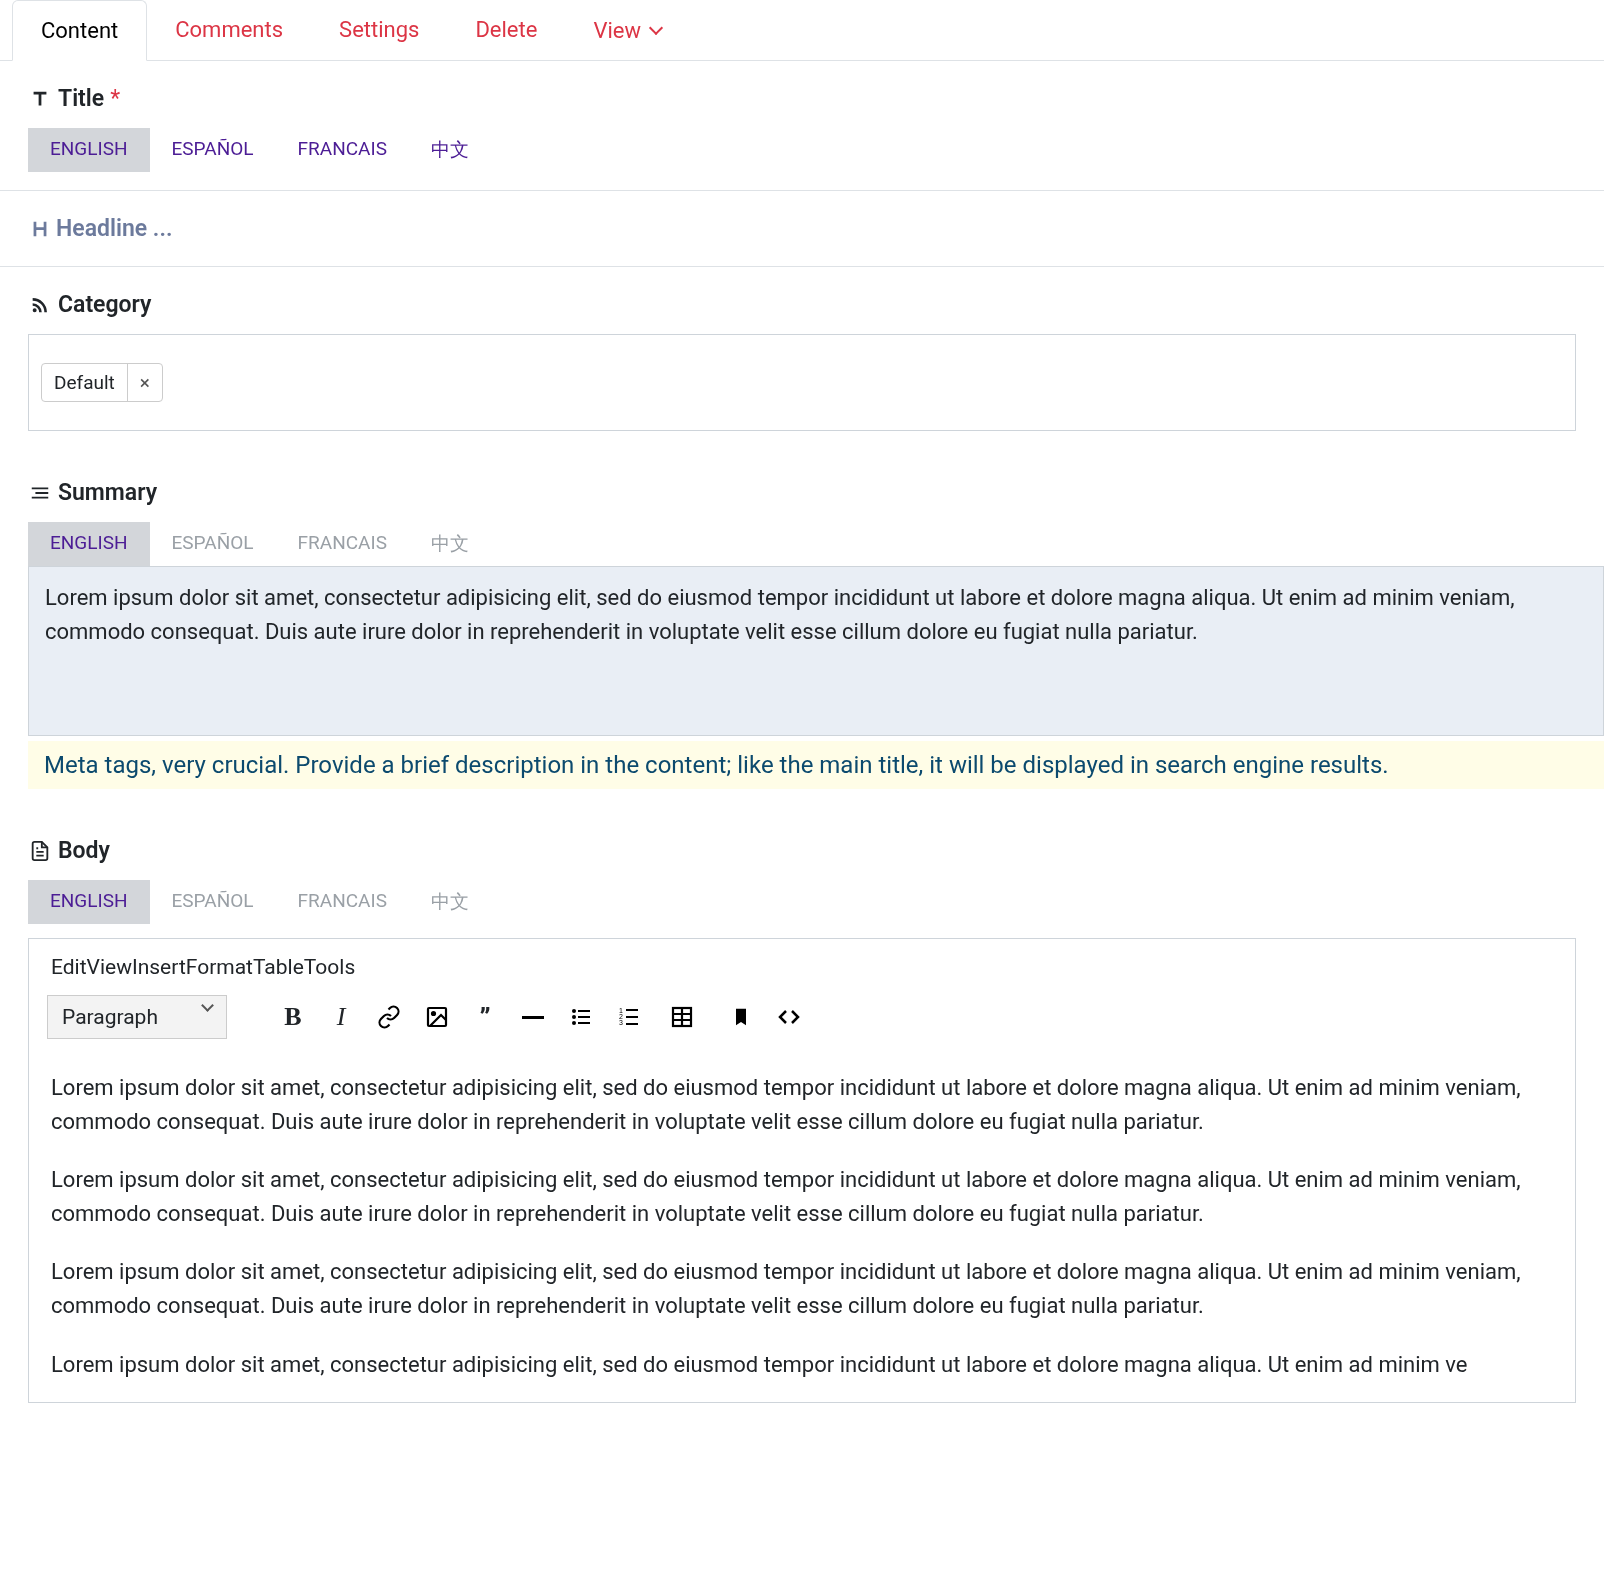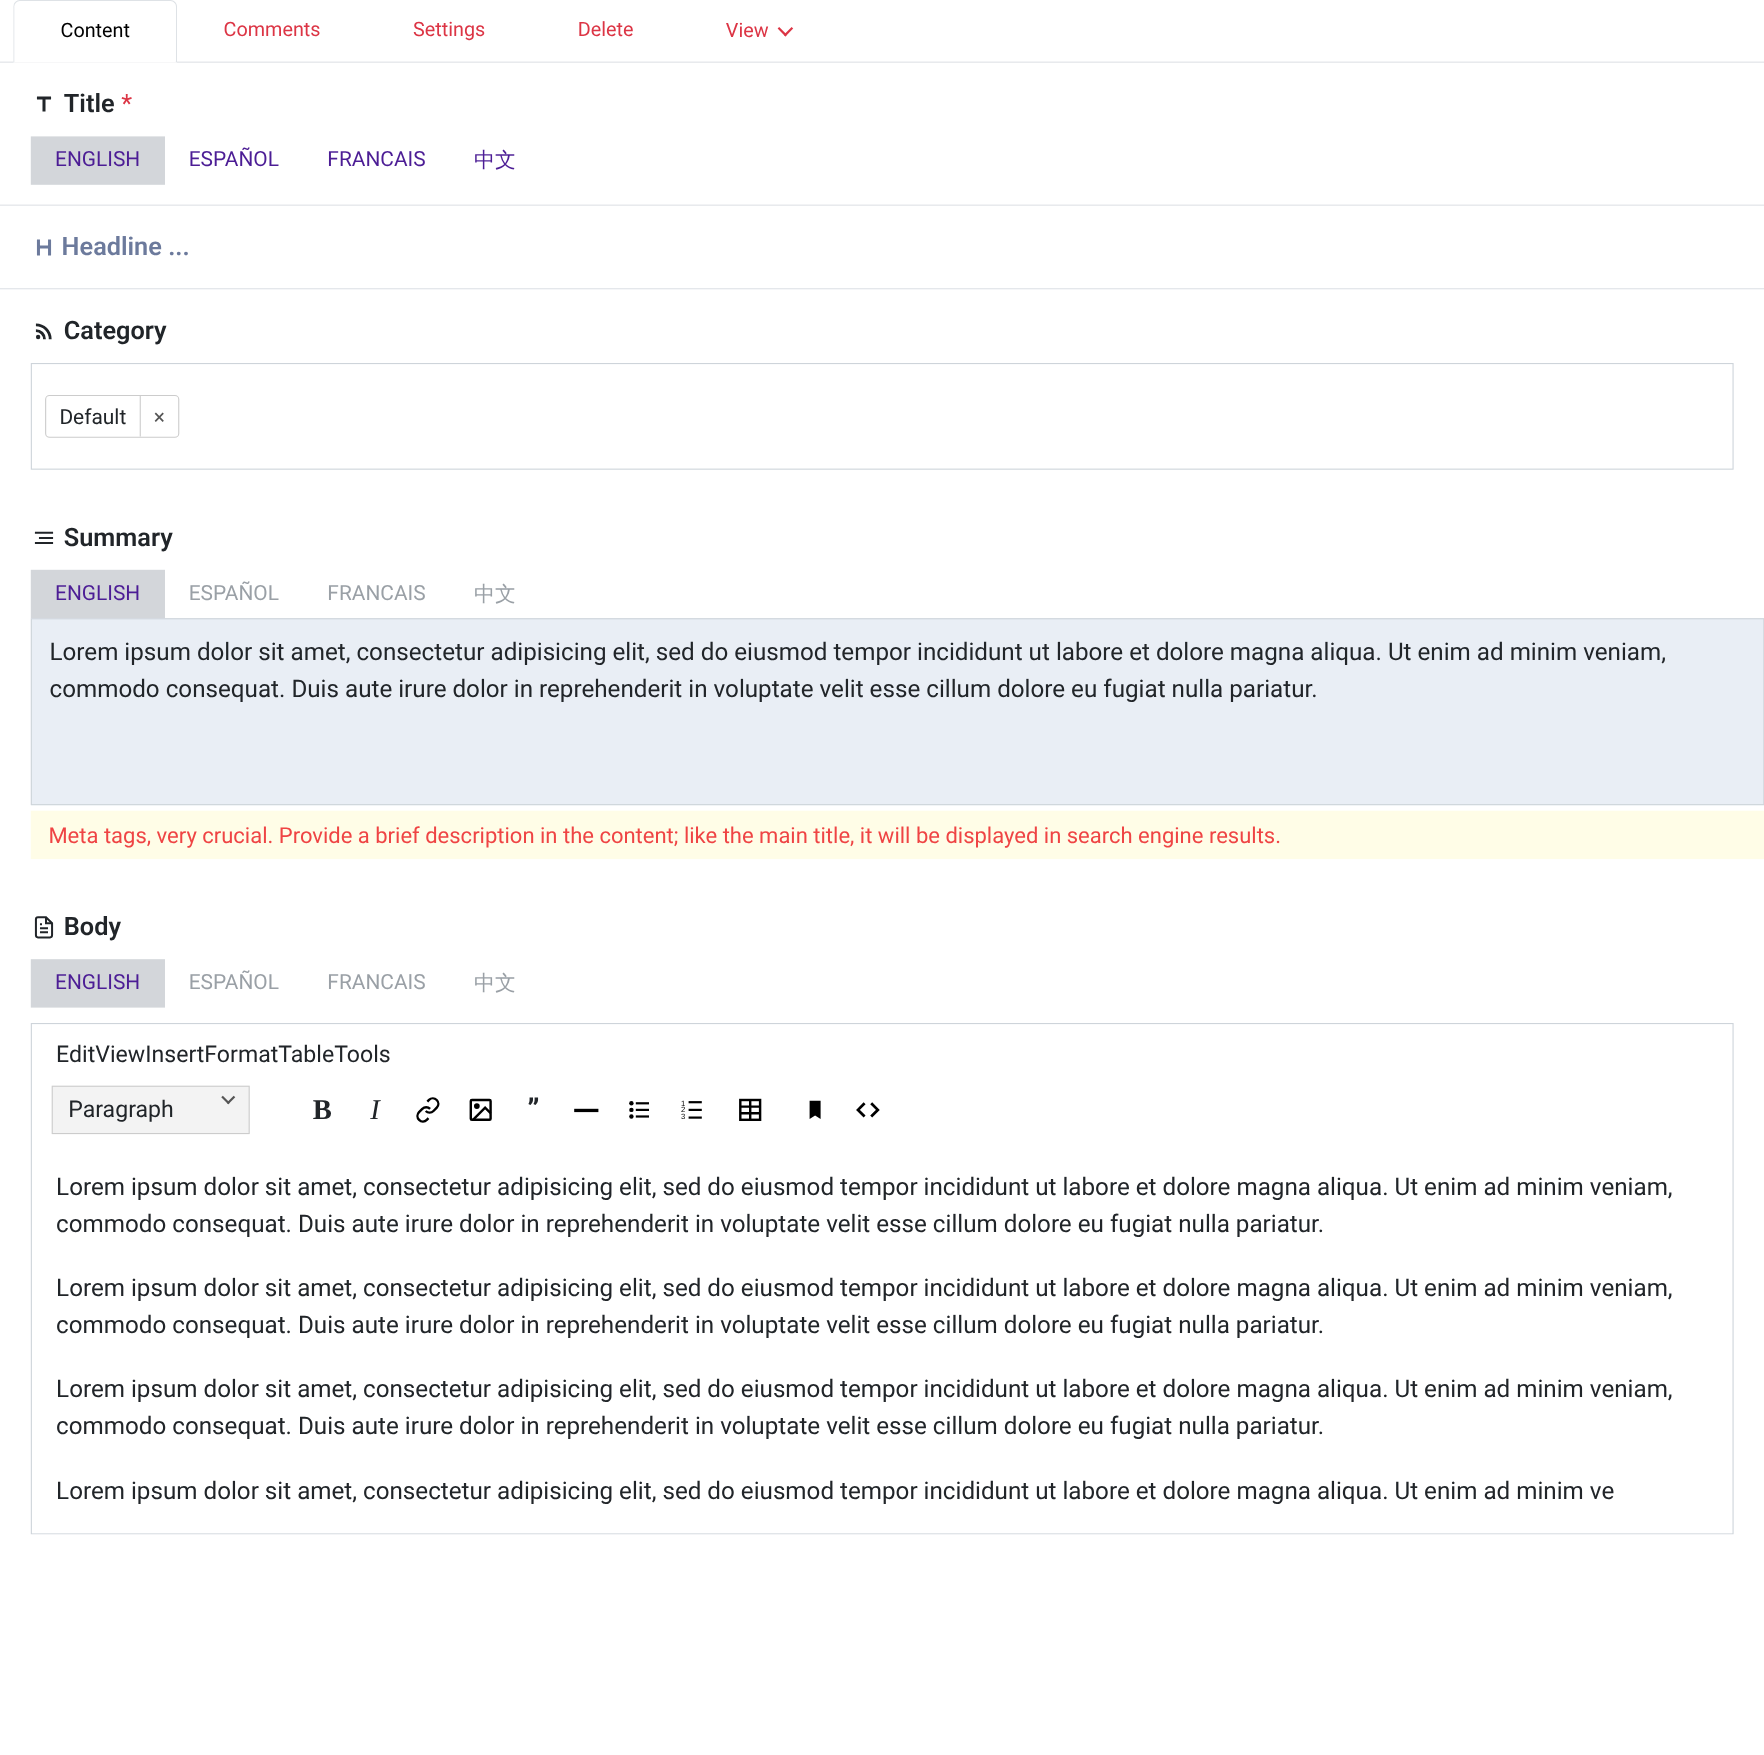--- a/index.html
+++ b/index.html
@@ -1,37 +1,37 @@
 <!DOCTYPE html>
 <html><head>
 <meta charset="utf-8">
 <style>
 * { margin: 0; padding: 0; box-sizing: border-box; }
 body { font-family: -apple-system, BlinkMacSystemFont, "Segoe UI", Roboto, Arial, sans-serif; font-size: 20px; color: #212529; background: #fff; width: 1604px; }
 .tabs { display: flex; border-bottom: 1px solid #dee2e6; padding-left: 12px; }
-.tab { padding: 17px 42px; cursor: pointer; color: #dc3545; font-size: 18px; }
+.tab { padding: 17px 28px; cursor: pointer; color: #dc3545; font-size: 22px; }
 .tab.active { color: #000; border: 1px solid #dee2e6; border-bottom-color: #fff; border-radius: 6px 6px 0 0; margin-bottom: -1px; background: #fff; }
 .tab.view { display: flex; align-items: center; gap: 10px; }
 .chevron { display: inline-block; width: 10px; height: 10px; border-right: 2px solid #dc3545; border-bottom: 2px solid #dc3545; transform: rotate(45deg); margin-top: -5px; }
 .section { padding: 24px 28px 0 28px; }
 .section.with-bottom { border-bottom: 1px solid #dee2e6; padding-bottom: 18px; }
 .section-label { display: flex; align-items: center; gap: 6px; font-size: 23px; font-weight: 600; margin-bottom: 16px; color: #212529; }
 .required { color: #dc3545; font-weight: normal; }
 .icon { width: 24px; height: 24px; flex-shrink: 0; display: inline-flex; align-items: center; justify-content: center; }
 .lang-tabs { display: flex; }
 .lang-tab { padding: 9px 22px; font-size: 19px; cursor: pointer; color: #4c1d95; }
 .lang-tab.active { background: #d3d6da; }
 .lang-tab.muted { color: #9aa0a6; }
 .field-input { width: 100%; border: 1px solid #ced4da; background: #e9eef5; padding: 14px 16px; font-size: 22px; color: #212529; font-family: inherit; }
 .category-box { border: 1px solid #ced4da; padding: 28px 12px; margin-bottom: 24px; }
 .tag { display: inline-flex; align-items: center; border: 1px solid #ccc; border-radius: 4px; overflow: hidden; font-size: 19px; }
 .tag-text { padding: 7px 12px; }
 .tag-close { padding: 7px 12px; border-left: 1px solid #ccc; cursor: pointer; color: #555; }
 .summary-area { width: 100%; border: 1px solid #ced4da; background: #e9eef5; padding: 14px 16px; font-size: 22px; font-family: inherit; resize: none; height: 170px; line-height: 1.55; color: #212529; }
-.hint { background: #fffde7; padding: 10px 16px; font-size: 20px; color: #ef4444; margin: 0 0 24px 0; }
+.hint { background: #fffde7; padding: 10px 16px; font-size: 24px; color: #0c4a6e; margin: 0 0 24px 0; }
 .editor-wrap { border: 1px solid #ced4da; }
 .editor-menu { display: flex; padding: 16px 22px 8px 22px; font-size: 21px; }
 .editor-toolbar { display: flex; align-items: center; gap: 8px; padding: 8px 18px 12px 18px; }
 .format-select { display: flex; align-items: flex-start; gap: 10px; border: 1px solid #ccc; background: #f3f3f3; padding: 9px 14px; min-width: 180px; font-size: 21px; cursor: pointer; justify-content: space-between; }
 .format-select .mini-chevron { width: 9px; height: 9px; border-right: 2px solid #555; border-bottom: 2px solid #555; transform: rotate(45deg); margin-top: -4px; }
 .tool-gap { width: 30px; }
 .tool-btn { width: 40px; height: 40px; display: flex; align-items: center; justify-content: center; cursor: pointer; }
 .editor-body { padding: 20px 22px; font-size: 22px; line-height: 1.55; }
 .editor-body p { margin-bottom: 24px; }
 .headline-label { display: flex; align-items: center; gap: 4px; font-size: 23px; font-weight: 600; color: #6c7a9c; padding: 24px 28px; border-bottom: 1px solid #dee2e6; }

